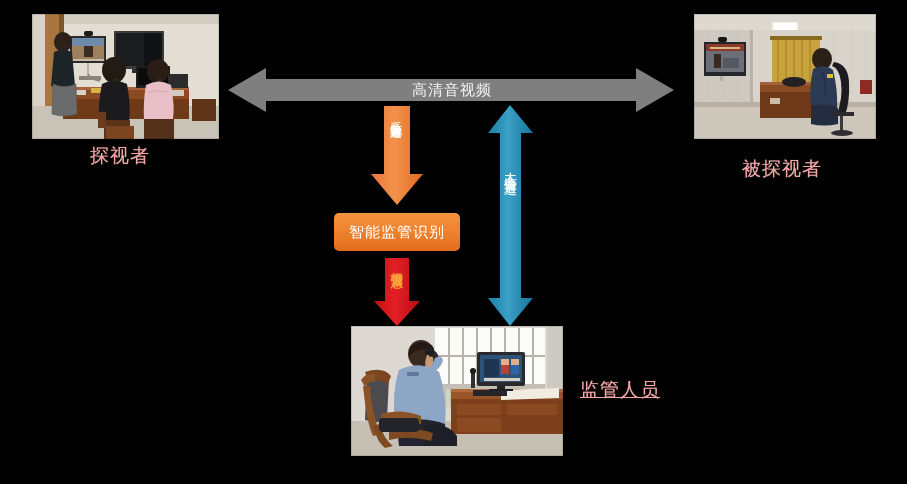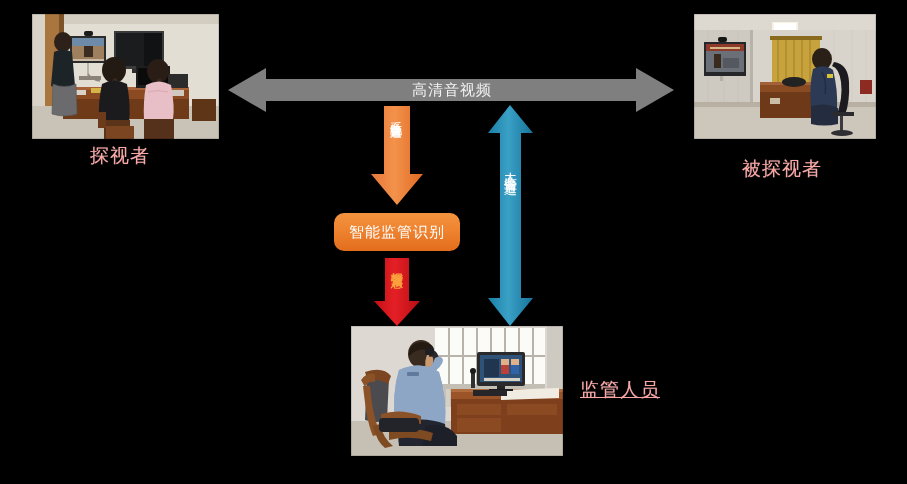--- a/index.html
+++ b/index.html
@@ -73,21 +73,21 @@
     color: #f9a03c;
     font-weight: bold;
   }
 
   
   .proc-box {
     position: absolute;
     display: flex;
     align-items: center;
     justify-content: center;
-    border-radius: 10px;
+    border-radius: 5px;
     color: #ffffff;
     font-size: 15px;
     letter-spacing: 1px;
     box-sizing: border-box;
   }
 </style>
 </head>
 <body>
 
 <div id="stage">

